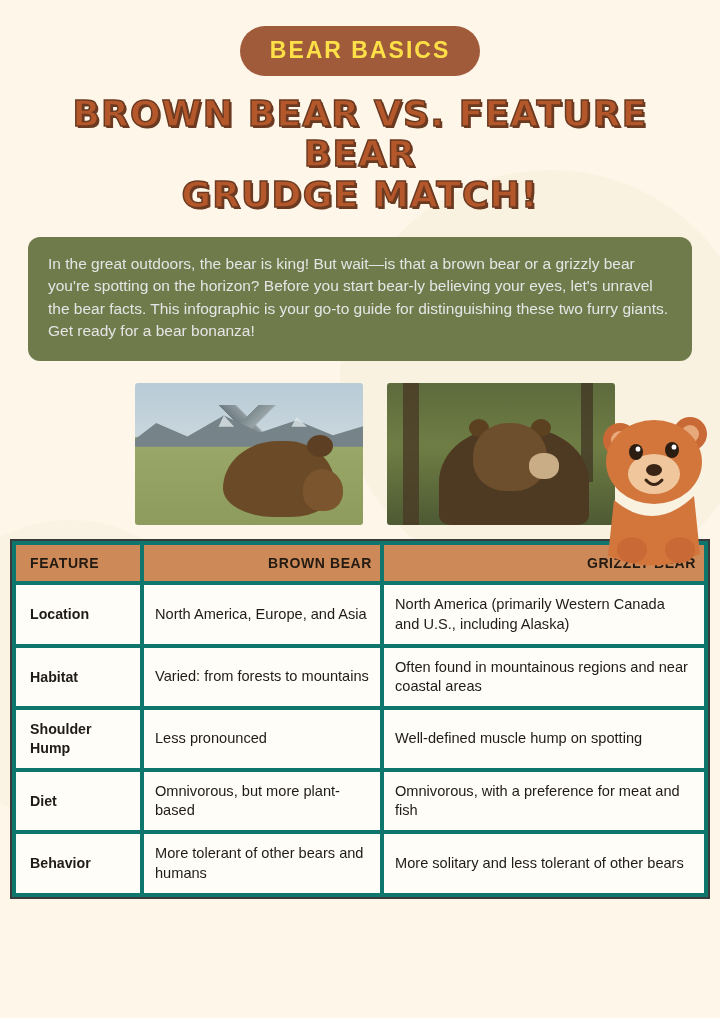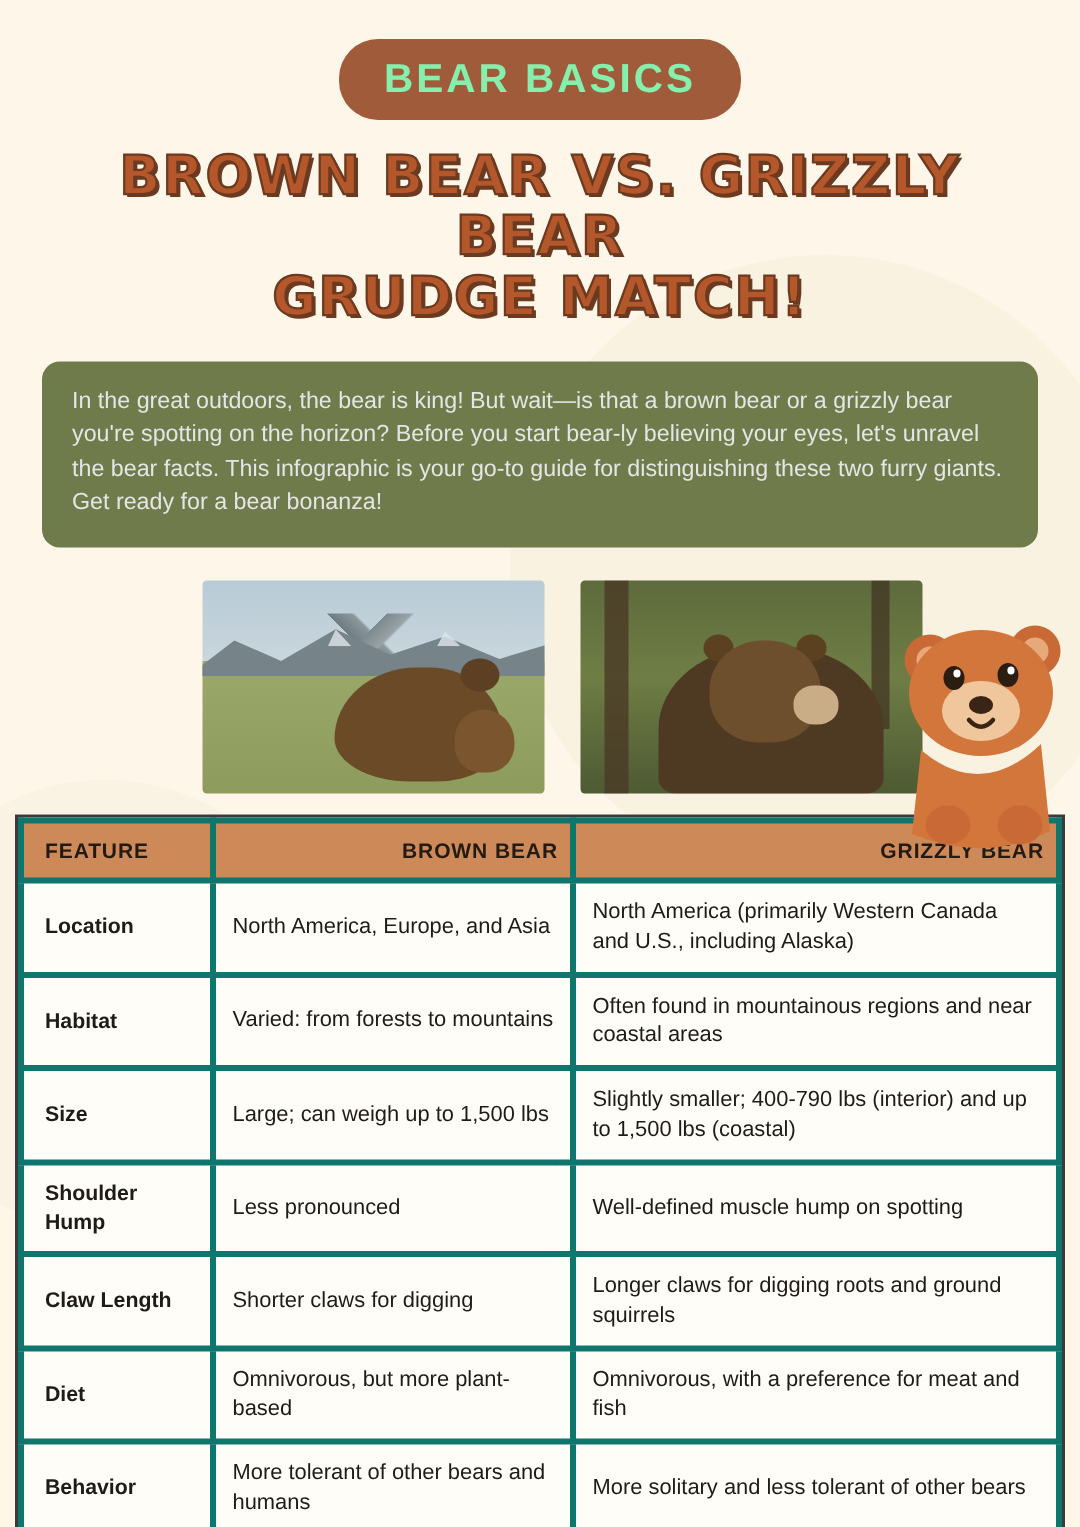--- a/index.html
+++ b/index.html
@@ -37,24 +37,24 @@
     z-index: 0;
   }
 
   .page { position: relative; z-index: 2; padding: 0; }
 
   
   .badge-wrap { text-align: center; padding-top: 26px; }
   .badge {
     display: inline-block;
     background: #a05c3a;
-    color: #86efac;
+    color: #fde047;
     font-weight: bold;
     letter-spacing: 2px;
-    font-size: 27px;
+    font-size: 23px;
     padding: 11px 30px 12px;
     border-radius: 26px;
   }
 
   
   .headline {
     text-align: center;
     margin: 18px 18px 0;
     font-size: 36px;
     line-height: 1.12;
@@ -212,21 +212,21 @@
 <div class="bg-deco"></div>
 <div class="bg-deco2"></div>
 
 <div class="page">
 
   <div class="badge-wrap">
     <span class="badge">BEAR BASICS</span>
   </div>
 
   <div class="headline">
-    <span>BROWN BEAR VS. GRIZZLY BEAR</span>
+    <span>BROWN BEAR VS. FEATURE BEAR</span>
     <span class="l2">GRUDGE MATCH!</span>
   </div>
 
   <div class="intro">In the great outdoors, the bear is king! But wait—is that a brown bear or a grizzly bear you're spotting on the horizon? Before you start bear-ly believing your eyes, let's unravel the bear facts. This infographic is your go-to guide for distinguishing these two furry giants. Get ready for a bear bonanza!</div>
 
   <div class="photos">
     <div class="photo brown">
       <div class="ridge"></div>
       <div class="snow"></div>
       <div class="bear"></div>
@@ -276,35 +276,25 @@
           <td class="feat">Location</td>
           <td class="col1">North America, Europe, and Asia</td>
           <td>North America (primarily Western Canada and U.S., including Alaska)</td>
         </tr>
         <tr>
           <td class="feat">Habitat</td>
           <td class="col1">Varied: from forests to mountains</td>
           <td>Often found in mountainous regions and near coastal areas</td>
         </tr>
         <tr>
-          <td class="feat">Size</td>
-          <td class="col1">Large; can weigh up to 1,500 lbs</td>
-          <td>Slightly smaller; 400-790 lbs (interior) and up to 1,500 lbs (coastal)</td>
-        </tr>
-        <tr>
           <td class="feat">Shoulder Hump</td>
           <td class="col1">Less pronounced</td>
           <td>Well-defined muscle hump on spotting</td>
         </tr>
         <tr>
-          <td class="feat">Claw Length</td>
-          <td class="col1">Shorter claws for digging</td>
-          <td>Longer claws for digging roots and ground squirrels</td>
-        </tr>
-        <tr>
           <td class="feat">Diet</td>
           <td class="col1">Omnivorous, but more plant-based</td>
           <td>Omnivorous, with a preference for meat and fish</td>
         </tr>
         <tr>
           <td class="feat">Behavior</td>
           <td class="col1">More tolerant of other bears and humans</td>
           <td>More solitary and less tolerant of other bears</td>
         </tr>
       </tbody>

